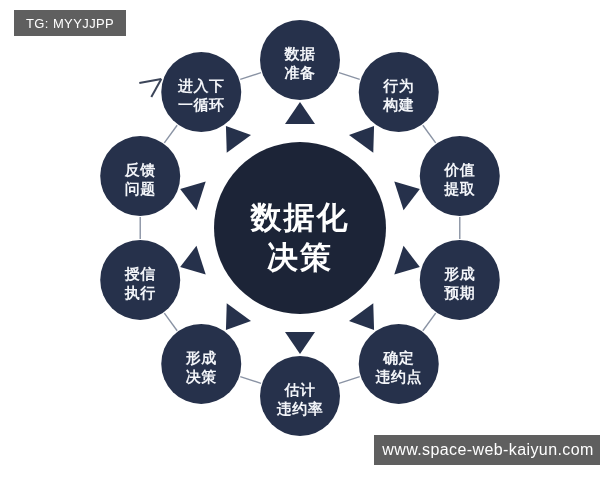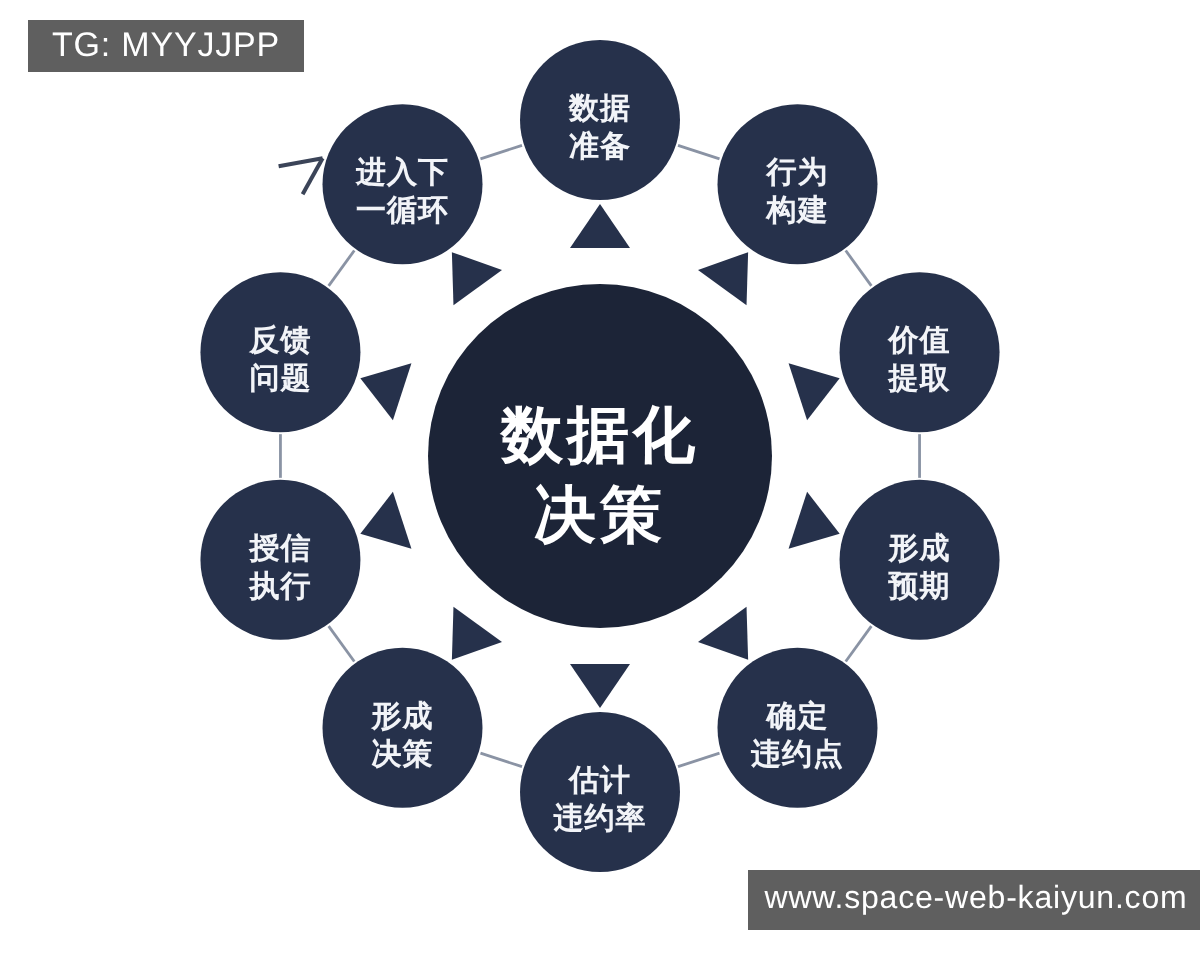--- a/index.html
+++ b/index.html
@@ -32,21 +32,21 @@
     align-items: center;
     justify-content: center;
     letter-spacing: 0.4px;
     white-space: nowrap;
   }
   #tg-watermark {
     left: 14px;
     top: 10px;
     height: 26px;
     padding: 0 12px;
-    font-size: 17px;
+    font-size: 13px;
   }
   #url-watermark {
     left: 358px;
     top: 435px;
     width: 228px;
     height: 30px;
     font-size: 16px;
     margin-left: 16px;
   }
 

